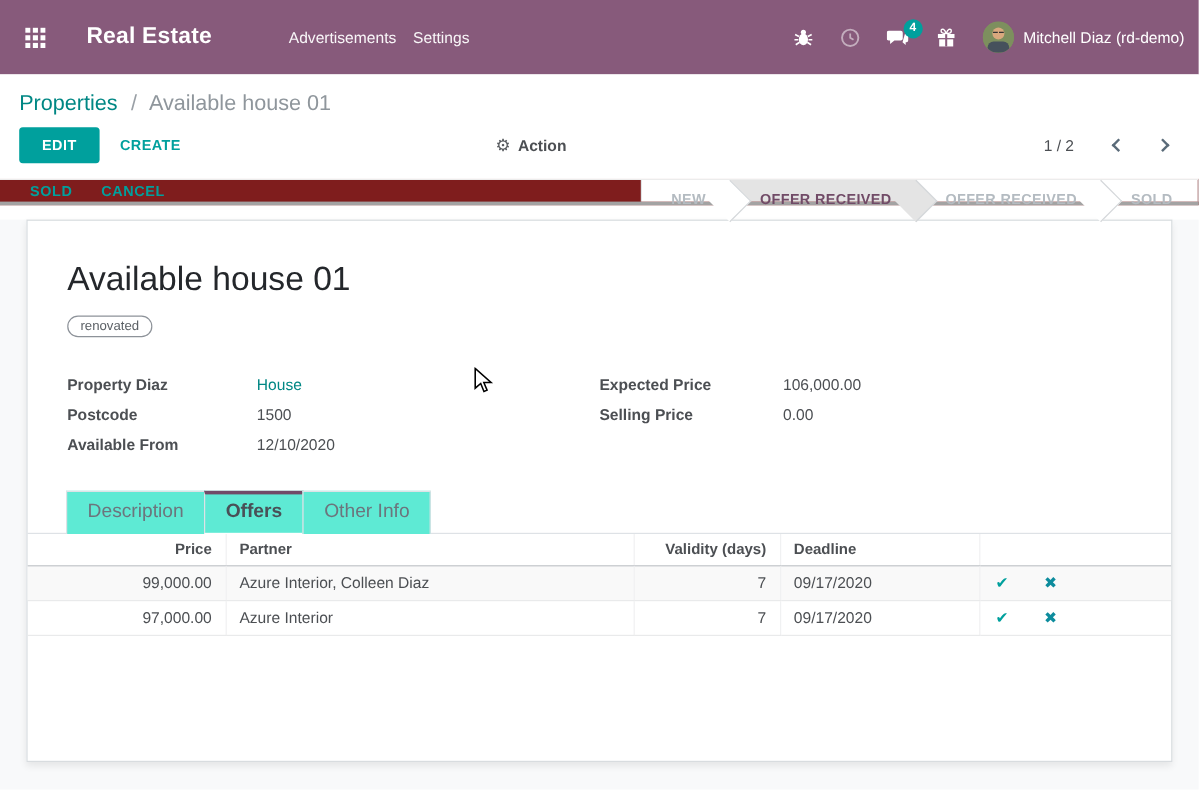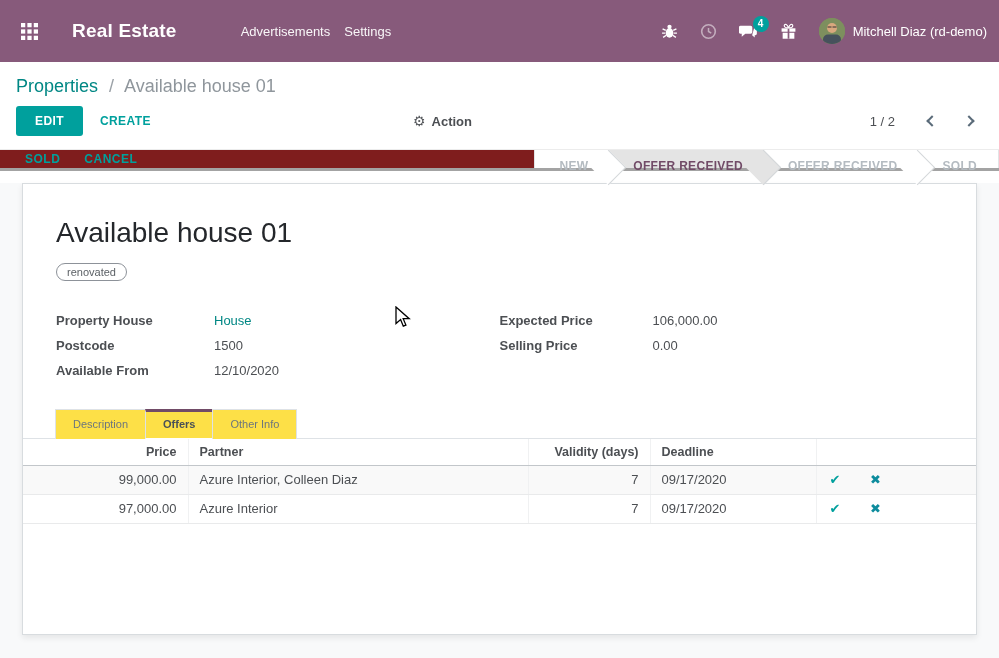--- a/index.html
+++ b/index.html
@@ -92,21 +92,21 @@
   .frow { display:flex; line-height:25px; }
   .frow .flabel { font-weight:700; color:#4c4f53; font-size:13px; }
   .fgroup.left .flabel { width:158px; }
   .fgroup.right .flabel { width:153px; }
   .frow .fvalue { font-size:13px; color:#4c4f53; }
   .fvalue.link { color:#008784; cursor:pointer; }
 
   
   .tabs { margin-top:26px; padding-left:32px; display:flex; border-bottom:1px solid #dee2e6; }
   .tab {
-    padding:8px 17px; font-size:11px; color:#6c757d; background:#fde047;
+    padding:8px 17px; font-size:16px; color:#6c757d; background:#5eead4;
     border:1px solid #dee2e6; border-bottom:none; margin-bottom:-1px; cursor:pointer; margin-right:-1px;
   }
   .tab.active {
     border-top:3px solid #714B67; padding-top:6px; font-weight:700; color:#495057;
     border-bottom:1px solid #fff;
   }
 
   
   table.offers { width:100%; border-collapse:collapse; table-layout:fixed; }
   .offers th {
@@ -235,21 +235,21 @@
 </div>
 
 <div class="content">
   <div class="sheet">
     <h1 class="sheet-title">Available house 01</h1>
     <span class="tag">renovated</span>
 
     <div class="fields">
       <div class="fgroup left">
         <div class="frow">
-          <span class="flabel">Property House</span>
+          <span class="flabel">Property Diaz</span>
           <span class="fvalue link">House</span>
         </div>
         <div class="frow">
           <span class="flabel">Postcode</span>
           <span class="fvalue">1500</span>
         </div>
         <div class="frow">
           <span class="flabel">Available From</span>
           <span class="fvalue">12/10/2020</span>
         </div>

